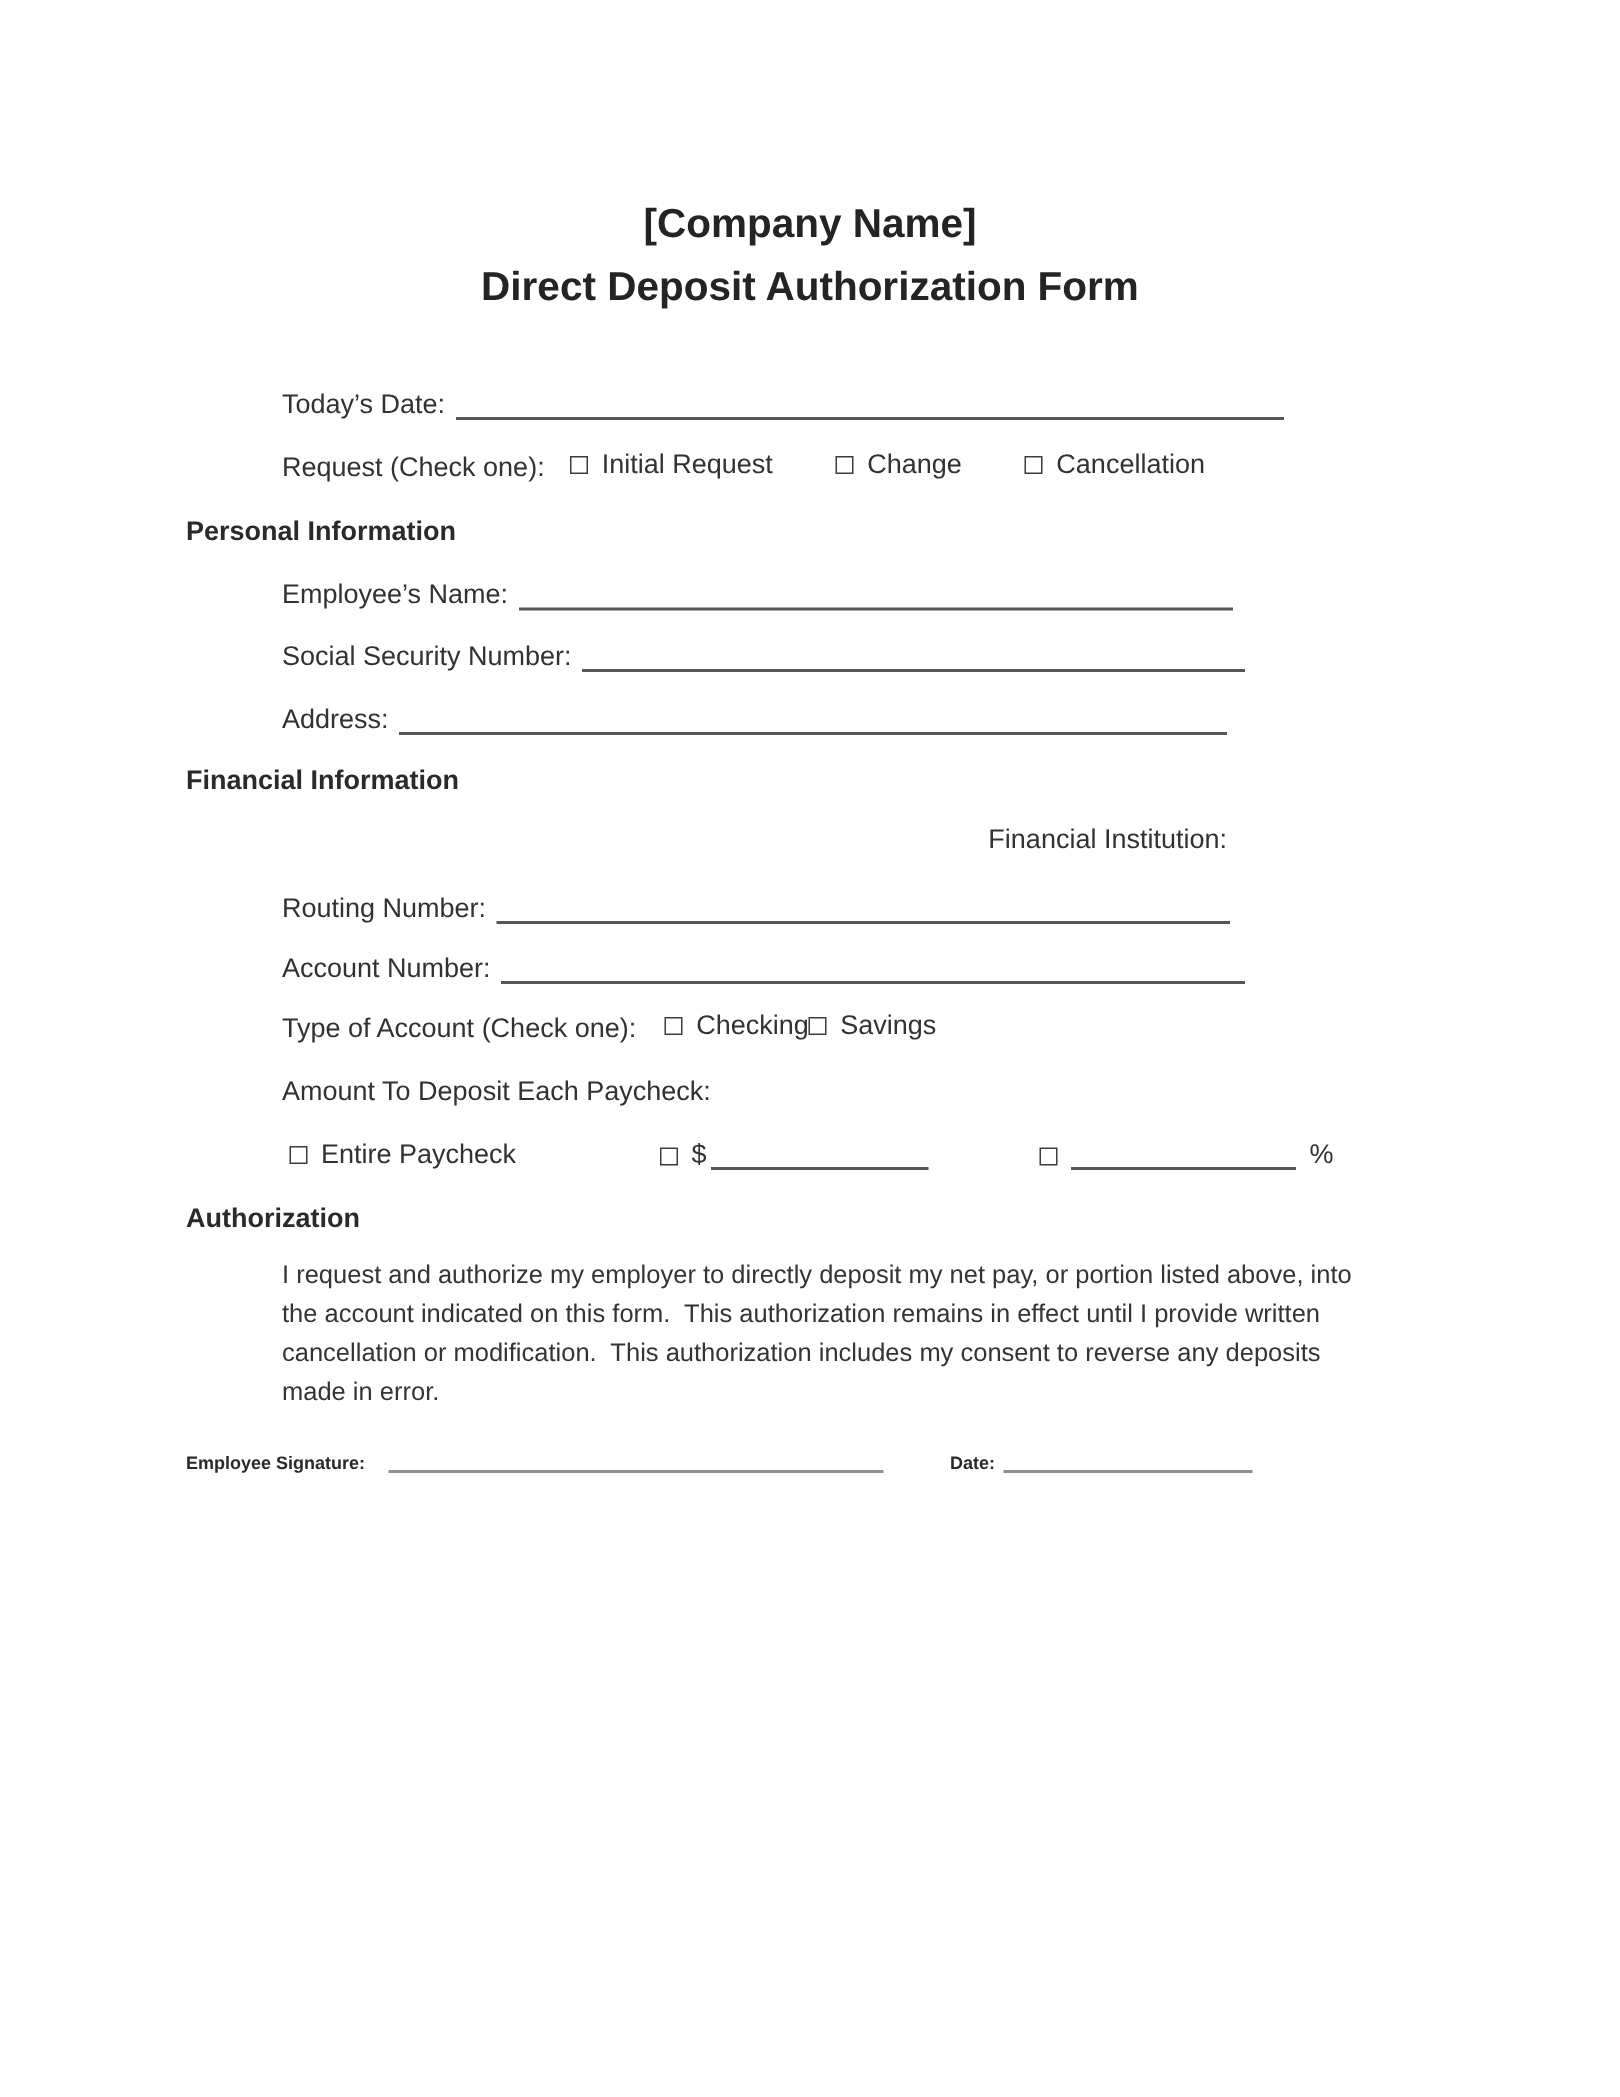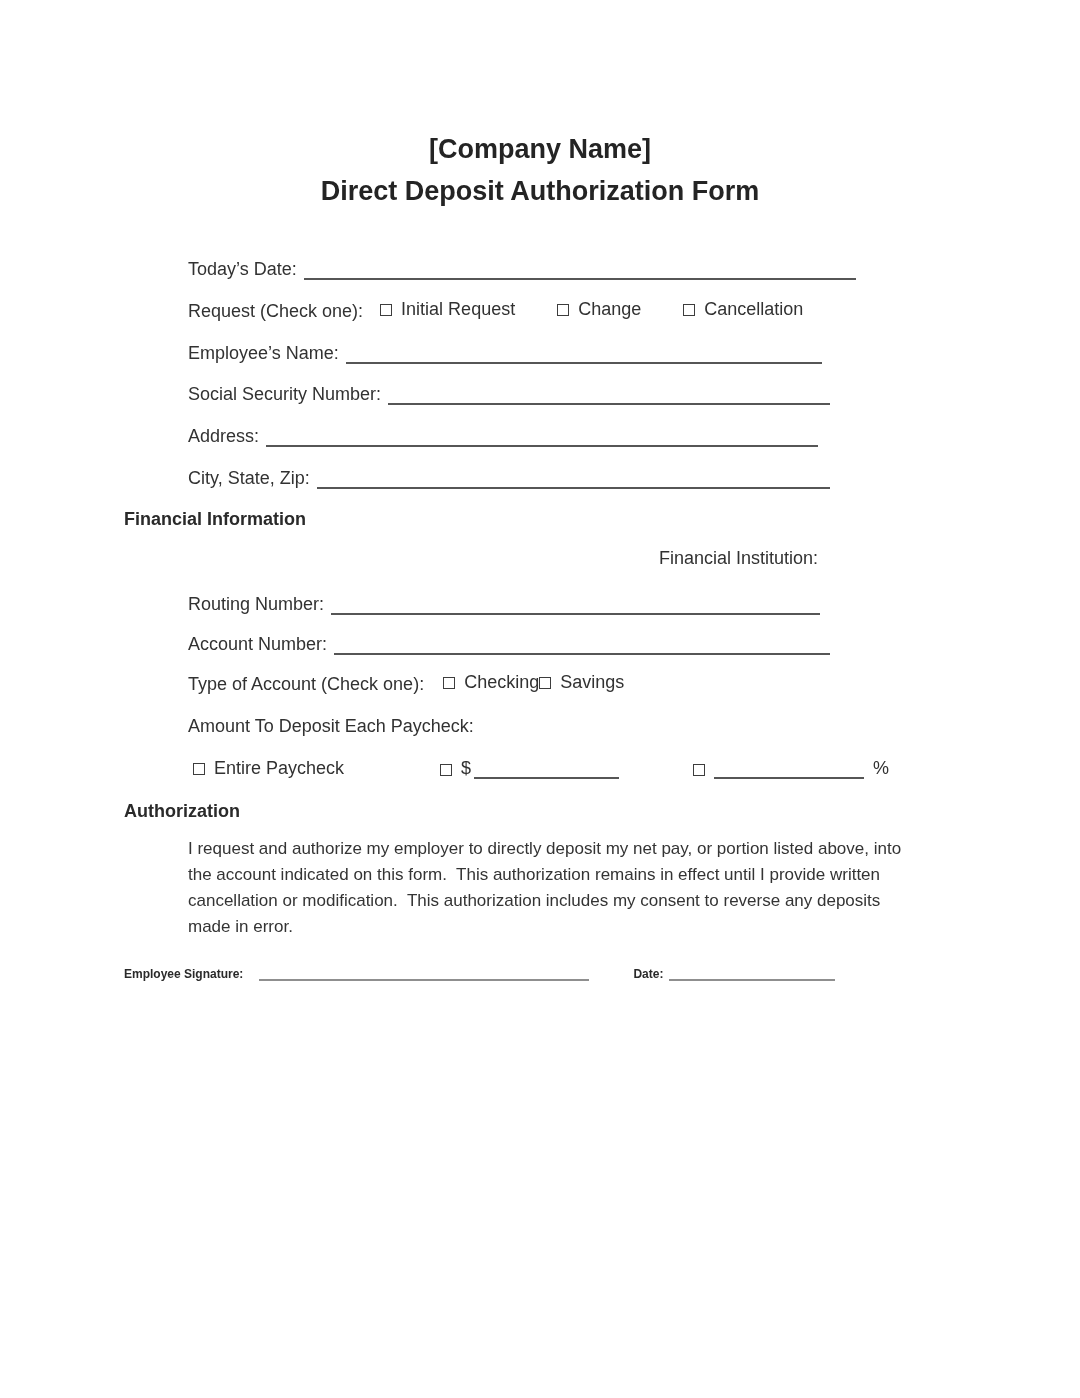--- a/index.html
+++ b/index.html
@@ -140,40 +140,37 @@
         <span class="cb"></span>
         <span>Change</span>
       </span>
       <span class="opt">
         <span class="cb"></span>
         <span>Cancellation</span>
       </span>
     </span>
   </div>
 
+  <div class="heading mt17">Personal Information</div>
 
   <div class="row mt16" style="width: 634px;">
     <span class="label">Employee’s Name:</span>
     <span class="fill"></span>
   </div>
 
   <div class="row mt15" style="width: 642px;">
     <span class="label">Social Security Number:</span>
     <span class="fill"></span>
   </div>
 
   <div class="row mt16" style="width: 630px;">
     <span class="label">Address:</span>
     <span class="fill"></span>
   </div>
 
-  <div class="row mt16" style="width: 642px;">
-    <span class="label">City, State, Zip:</span>
-    <span class="fill"></span>
-  </div>
 
   <div class="heading mt15">Financial Information</div>
 
   <div class="row mt18" style="width: 637px; flex-direction: column;">
     <span class="label">Financial Institution:</span>
     <span class="fill"></span>
   </div>
 
   <div class="row mt15" style="width: 632px;">
     <span class="label">Routing Number:</span>

